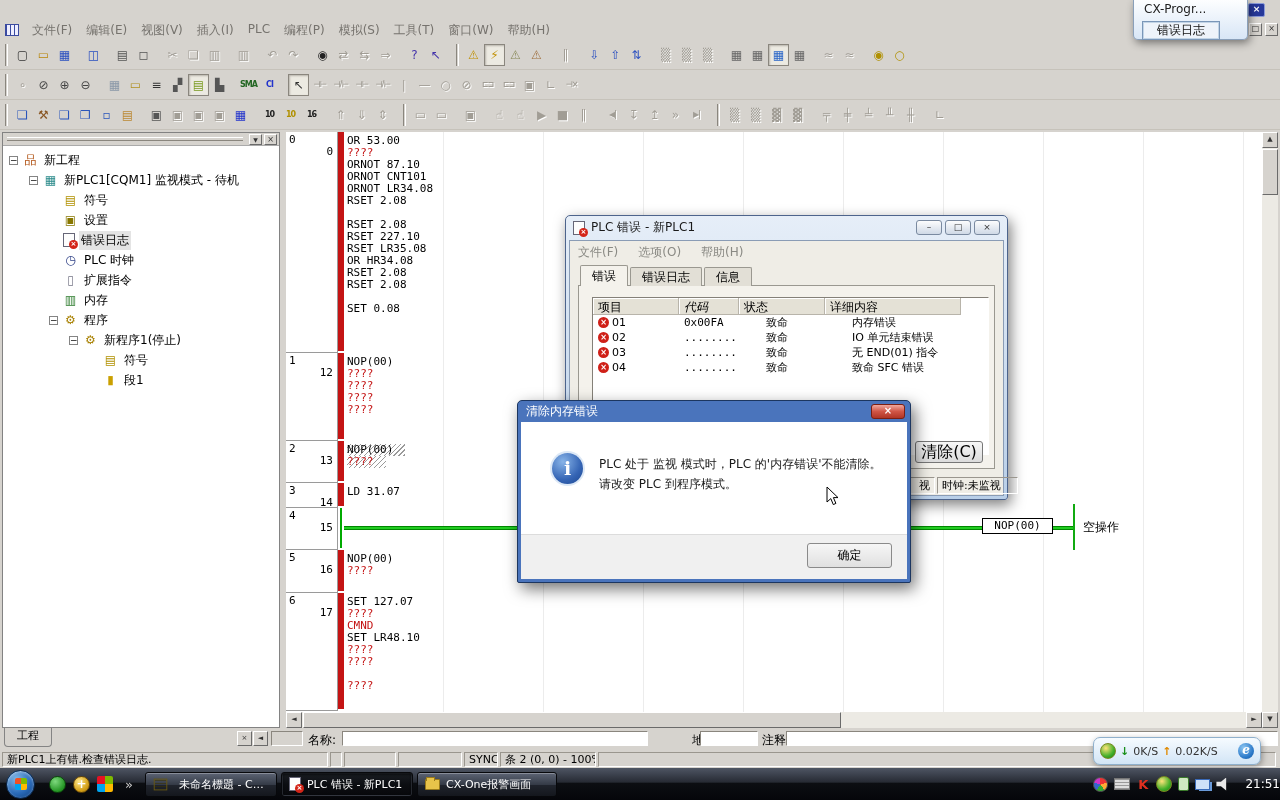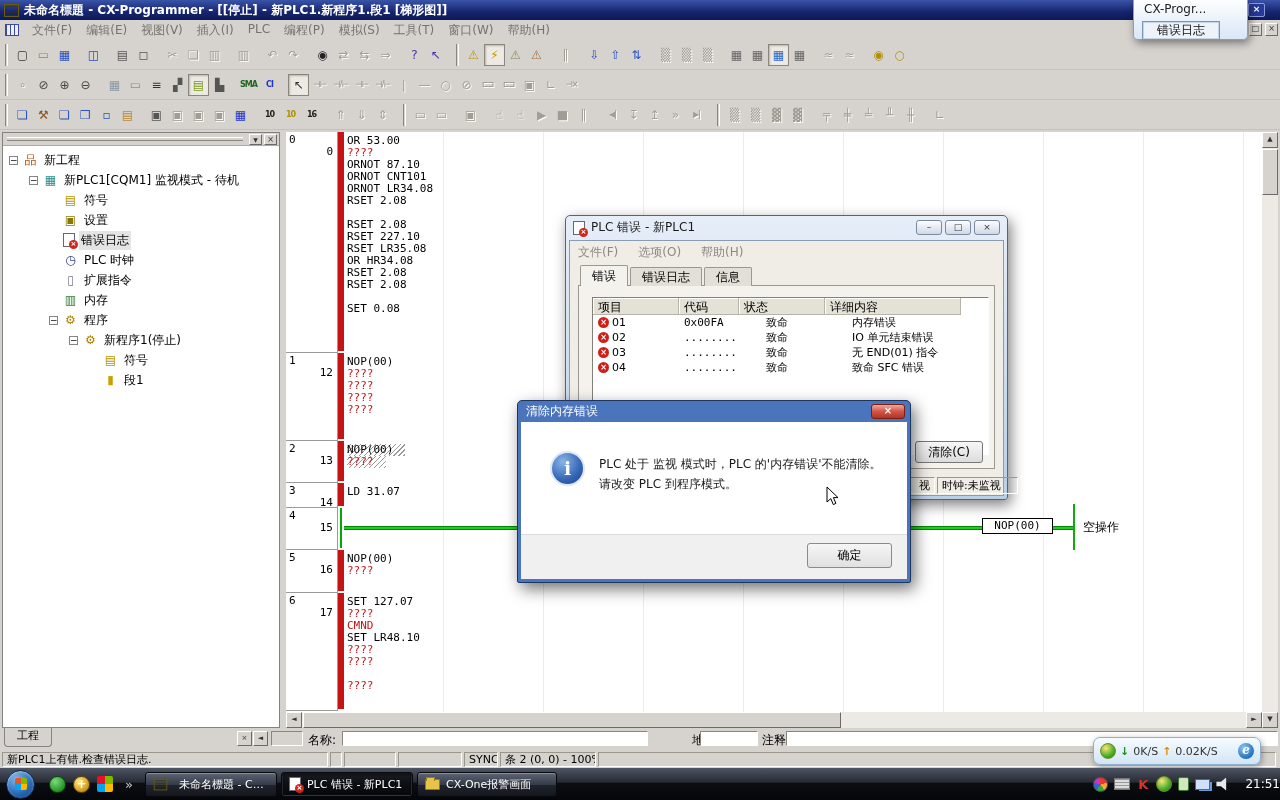--- a/index.html
+++ b/index.html
@@ -97,21 +97,21 @@
 .tab{padding:0 11px;font-size:12px;line-height:19px;background:#e2dfd6;border:1px solid #9a9890;border-bottom:none;margin-right:2px;border-radius:2px 2px 0 0;height:19px;margin-top:2px}
 .tab.on{background:#f4f2ec;height:21px;margin-top:0;line-height:21px}
 .tabpane{position:absolute;left:8px;right:8px;top:44px;height:184px;background:#f4f2ec;border:1px solid #9a9890}
 .lv{position:absolute;left:22px;top:56px;width:397px;height:158px;background:#fff;border:1px solid;border-color:#848078 #fff #fff #848078;overflow:hidden;font-size:11px}
 #lvhead{display:flex;height:17px}
 .lvh{height:17px;background:#e4e1d6;border-right:1px solid #b8b4aa;border-bottom:1px solid #b8b4aa;box-shadow:inset 1px 1px 0 #fff;padding:1px 0 0 5px;font-size:12px;overflow:hidden;white-space:nowrap}
 .lvr{display:flex;height:15px;align-items:center}
 .lvc{overflow:hidden;white-space:nowrap;padding-left:5px;display:flex;align-items:center}
 .lvc.mono{font-family:"DejaVu Sans Mono","Liberation Mono",monospace}
 .ic-err{width:11px;height:11px;border-radius:50%;background:#cf2018;color:#fff;font-size:8px;line-height:11px;text-align:center;font-weight:bold;margin-right:3px;flex:none}
-#clearbtn{position:absolute;left:345px;top:200px;width:68px;height:22px;background:linear-gradient(#f7f7f7,#dcdcdc);border:1px solid #777;border-radius:3px;font-size:12px;text-align:center;line-height:20px}
+#clearbtn{position:absolute;left:345px;top:200px;width:68px;height:22px;background:linear-gradient(#f7f7f7,#dcdcdc);border:1px solid #777;border-radius:3px;font-size:16px;text-align:center;line-height:20px}
 .d1seg{position:absolute;top:236px;height:17px;border:1px solid;border-color:#9a968e #fff #fff #9a968e;font-size:11px;padding:1px 4px 0;line-height:14px;white-space:nowrap;overflow:hidden}
 #segA{left:150px;width:215px;text-align:right}
 #segB{left:367px;width:81px}
 
 #modal{position:absolute;left:517px;top:400px;width:394px;height:183px;background:#4a74bc;border:1px solid #1c3660;border-radius:5px 5px 2px 2px;box-shadow:4px 6px 16px rgba(0,0,0,.55);z-index:30}
 .mtbar{height:21px;color:#fff;font-size:12px;line-height:20px;padding-left:8px}
 #mclosebtn{position:absolute;right:5px;top:3px;width:34px;height:15px;background:linear-gradient(#f0a89e,#d05545 50%,#b03525);border:1px solid #7c1f12;border-radius:3px;color:#fff;font-size:10px;line-height:12px;text-align:center;font-weight:bold}
 .mbody{position:absolute;left:3px;right:3px;top:21px;bottom:3px;background:#fff}
 .mfoot{position:absolute;left:0;right:0;bottom:0;height:45px;background:#f0f0f0;border-top:1px solid #dcdcdc}
 .minfo{position:absolute;left:31px;top:31px;width:31px;height:31px;border-radius:50%;background:radial-gradient(circle at 35% 28%,#88b4e8,#3565b5 60%,#1c4690);box-shadow:0 0 0 2px #dce8f6;color:#fff;font-family:"DejaVu Serif","Liberation Serif",serif;font-weight:bold;font-size:19px;text-align:center;line-height:30px}
@@ -150,24 +150,20 @@
 .tri-plug{width:11px;height:14px;background:#cfe8c0;border:1px solid #3a7a2a;border-radius:2px}
 .tri-net{width:15px;height:11px;background:#cfe0f8;border:1px solid #3a6ab8;box-shadow:3px 2px 0 -1px #6a9ad8}
 .tri-vol{width:13px;height:13px;background:#e8e8e8;clip-path:polygon(0 33%,35% 33%,75% 0,75% 100%,35% 67%,0 67%)}
 .clock{color:#fff;font-size:12px;margin-left:6px}
 </style>
 </head>
 <body>
 
 <div id="screen">
 
-  <div id="titlebar">
-    <span class="appico"></span>
-    <span>未命名標題 - CX-Programmer - [[停止] - 新PLC1.新程序1.段1 [梯形图]]</span>
-  </div>
   <div id="main-close">×</div>
 
   <div id="menubar">
     <span class="childico"></span>
     <span id="menubar-items">
         <div class="mitem" style="display: inline-block;">文件(F)</div>
         <div class="mitem" style="display: inline-block;">编辑(E)</div>
         <div class="mitem" style="display: inline-block;">视图(V)</div>
         <div class="mitem" style="display: inline-block;">插入(I)</div>
         <div class="mitem" style="display: inline-block;">PLC</div>
@@ -584,21 +580,21 @@
         </div>
       <div id="d1tabs">
           <div class="tab on">错误</div>
           <div class="tab">错误日志</div>
           <div class="tab">信息</div>
         </div>
       <div class="tabpane"></div>
       <div class="lv">
         <div id="lvhead">
             <div class="lvh" style="width: 86px;">项目</div>
-            <div class="lvh" style="width: 60px;">代码</div>
+            <div class="lvh" style="width: 60px; font-style: italic;">代码</div>
             <div class="lvh" style="width: 86px;">状态</div>
             <div class="lvh" style="width: 136px;">详细内容</div>
           </div>
         <div id="lvrows">
             <div class="lvr">
               <div class="lvc" style="width: 86px;">
                 <div class="ic-err">×</div>
                 <div class="lvt">01</div>
               </div>
               <div class="lvc mono" style="width: 82px;">0x00FA</div>

